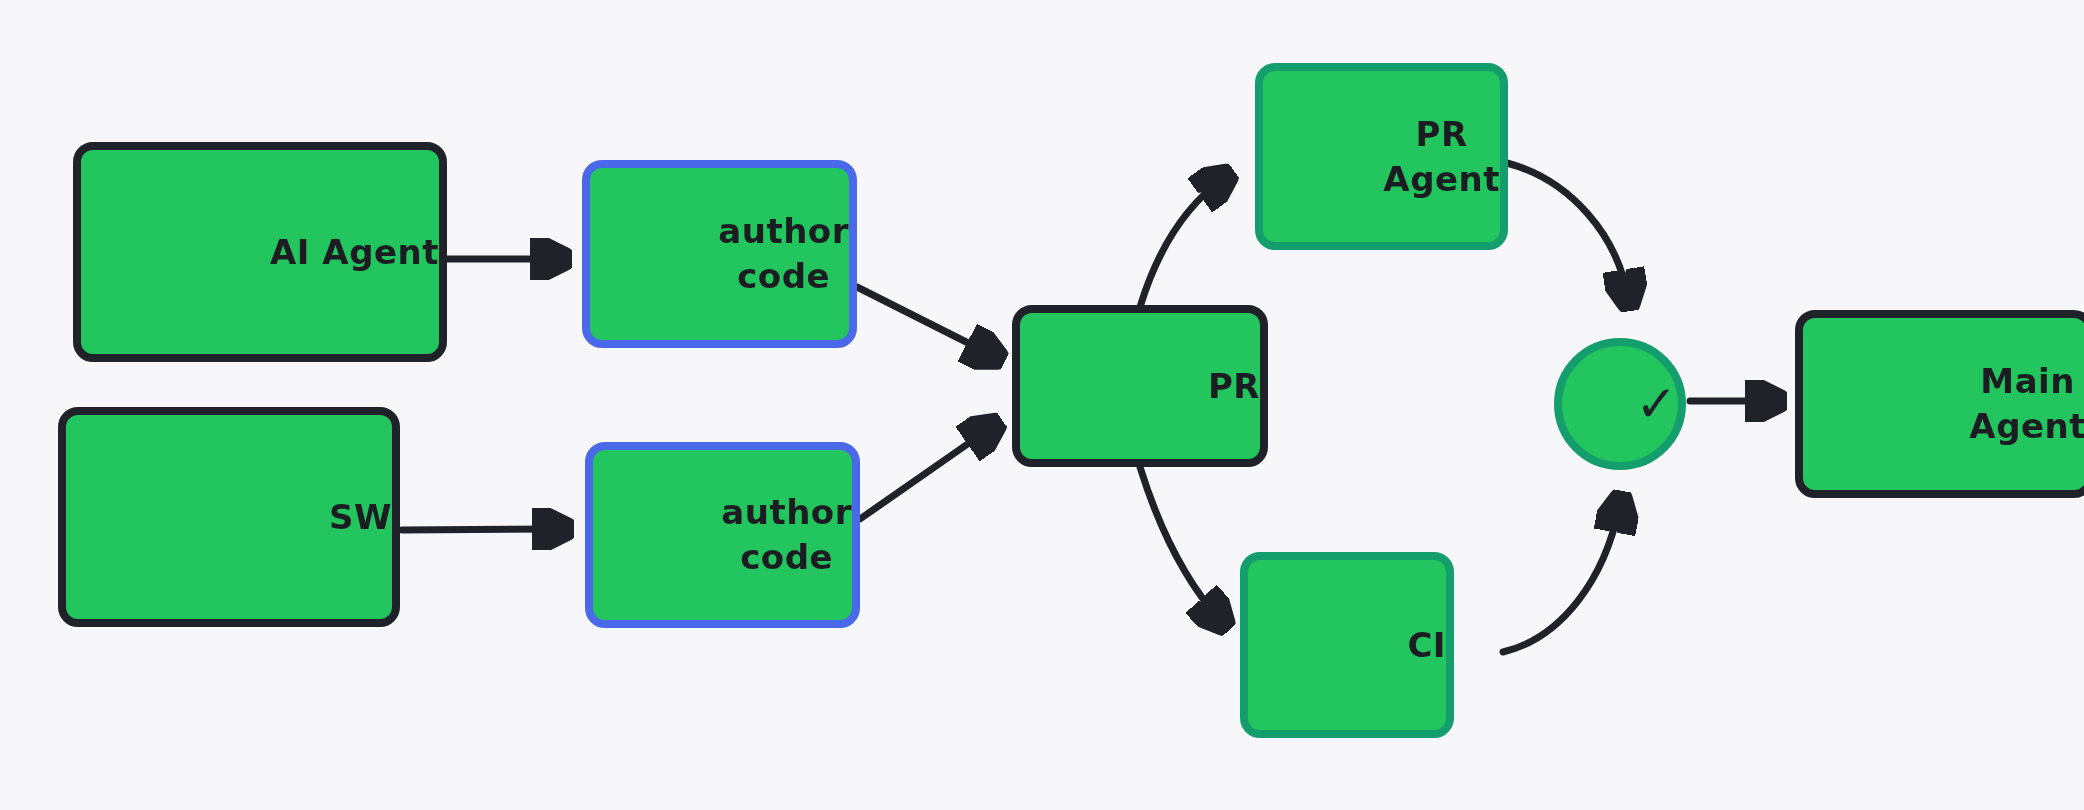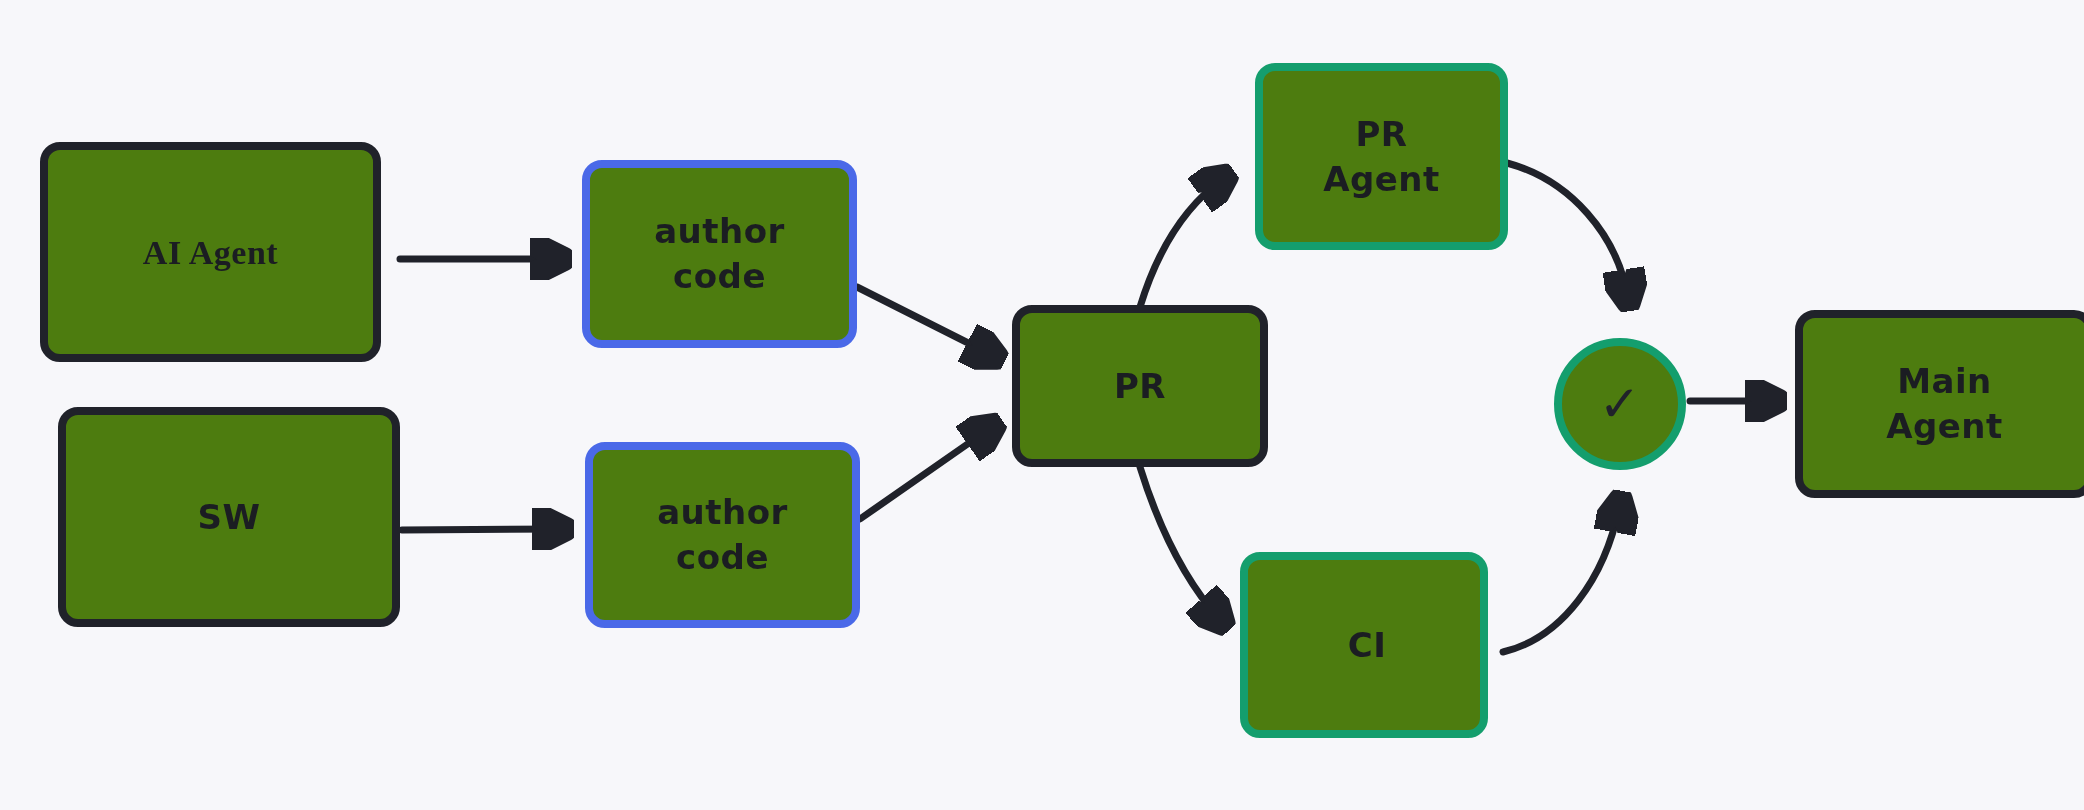--- a/index.html
+++ b/index.html
@@ -5,22 +5,22 @@
   html,body{margin:0;padding:0;background:#f7f7fa;}
   .canvas{
     position:relative;width:2084px;height:810px;overflow:hidden;
     background:#f7f7fa;
     font-family:"DejaVu Sans", sans-serif;
   }
   .arrows{position:absolute;left:0;top:0;width:2084px;height:810px;}
   .arrows path{fill:none;stroke:#20222a;stroke-width:7;stroke-linecap:round;}
   .node{
     position:absolute;box-sizing:border-box;
-    background:#4d7c0f;border:8px solid #20222a;border-radius:20px;
-    display:flex;align-items:center;justify-content:center;
+    background:#22c55e;border:8px solid #20222a;border-radius:20px;
+    display:flex;align-items:center;justify-content:flex-end;
     text-align:center;color:#1b1d22;
     font-weight:700;font-size:34px;line-height:45px;letter-spacing:0.5px;
   }
   .node.blue{border-color:#4a69e8;}
   .node.green{border-color:#149e6d;}
   .node.circle{border-radius:50%;border-color:#149e6d;}
   .label span{display:block;}
   .checkmark{font-size:50px;line-height:50px;color:#20222a;}
 </style>
 </head>
@@ -38,21 +38,21 @@
     <path d="M402,530 L562,529" marker-end="url(#arrowhead)"></path>
     <path d="M857,287 L994,356" marker-end="url(#arrowhead)"></path>
     <path d="M860,519 L992,427" marker-end="url(#arrowhead)"></path>
     <path d="M1140,307 C1158,248 1185,206 1224,178" marker-end="url(#arrowhead)"></path>
     <path d="M1140,467 C1158,525 1184,580 1221,621" marker-end="url(#arrowhead)"></path>
     <path d="M1507,163 C1570,180 1618,235 1628,299" marker-end="url(#arrowhead)"></path>
     <path d="M1503,652 C1562,638 1606,578 1620,503" marker-end="url(#arrowhead)"></path>
     <path d="M1690,401 L1775,401" marker-end="url(#arrowhead)"></path>
   </svg>
 
-  <div class="node" style="left:40px;top:142px;width:341px;height:220px;font-family:Liberation Serif, serif;">
+  <div class="node" style="left:73px;top:142px;width:374px;height:220px;">
     <div class="label">
       <span>AI Agent</span>
     </div>
   </div>
 
   <div class="node" style="left:58px;top:407px;width:342px;height:220px;">
     <div class="label">
       <span>SW</span>
     </div>
   </div>
@@ -77,21 +77,21 @@
     </div>
   </div>
 
   <div class="node green" style="left:1255px;top:63px;width:253px;height:187px;">
     <div class="label">
       <span>PR</span>
       <span>Agent</span>
     </div>
   </div>
 
-  <div class="node green" style="left:1240px;top:552px;width:248px;height:186px;padding-left:6px;">
+  <div class="node green" style="left:1240px;top:552px;width:214px;height:186px;padding-left:6px;">
     <div class="label">
       <span>CI</span>
     </div>
   </div>
 
   <div class="node circle" style="left:1554px;top:338px;width:132px;height:132px;">
     <span class="checkmark">✓</span>
   </div>
 
   <div class="node" style="left:1795px;top:310px;width:299px;height:188px;">

